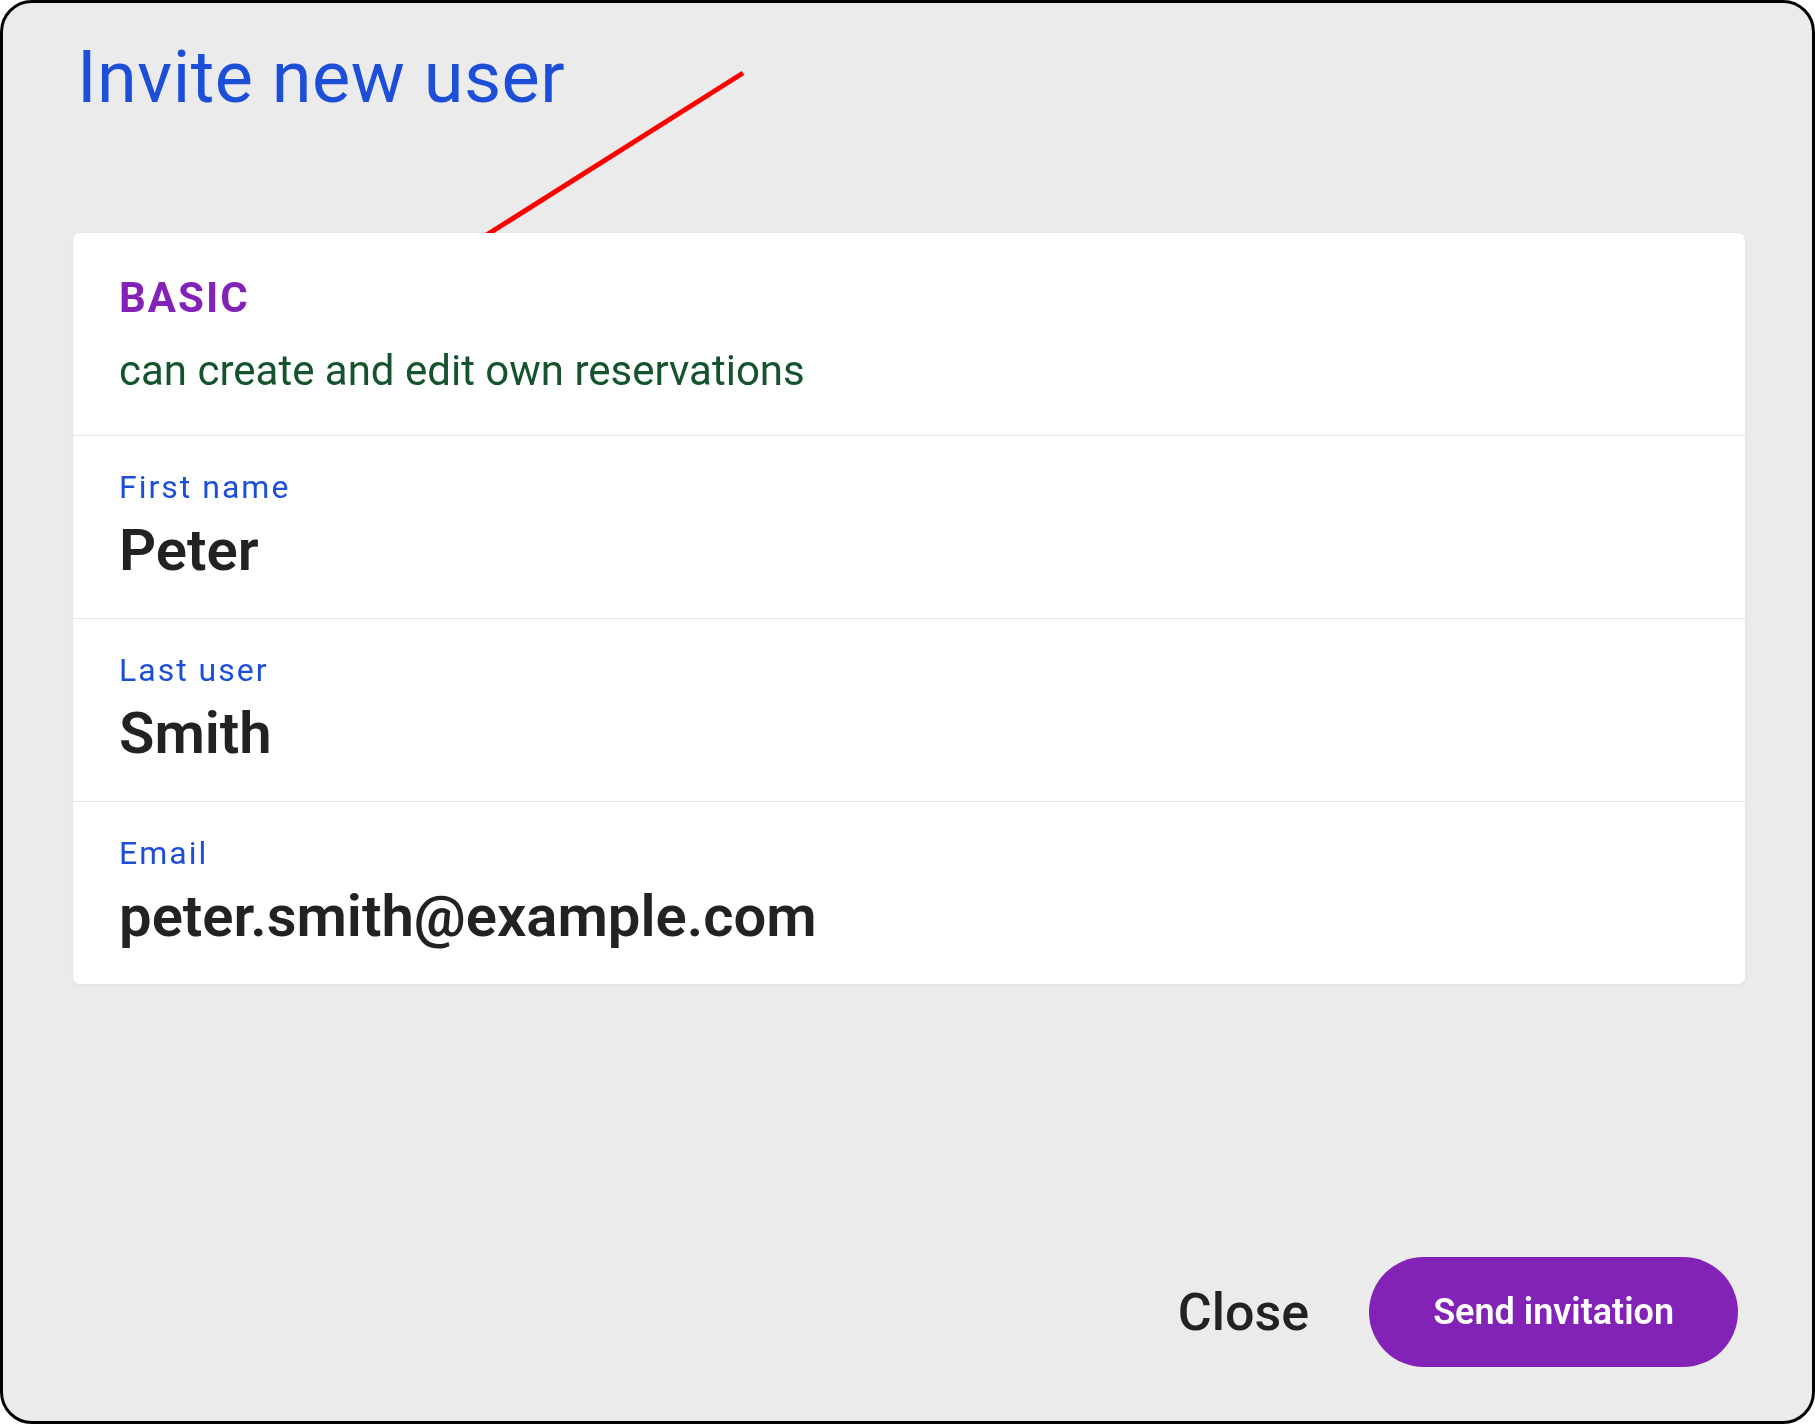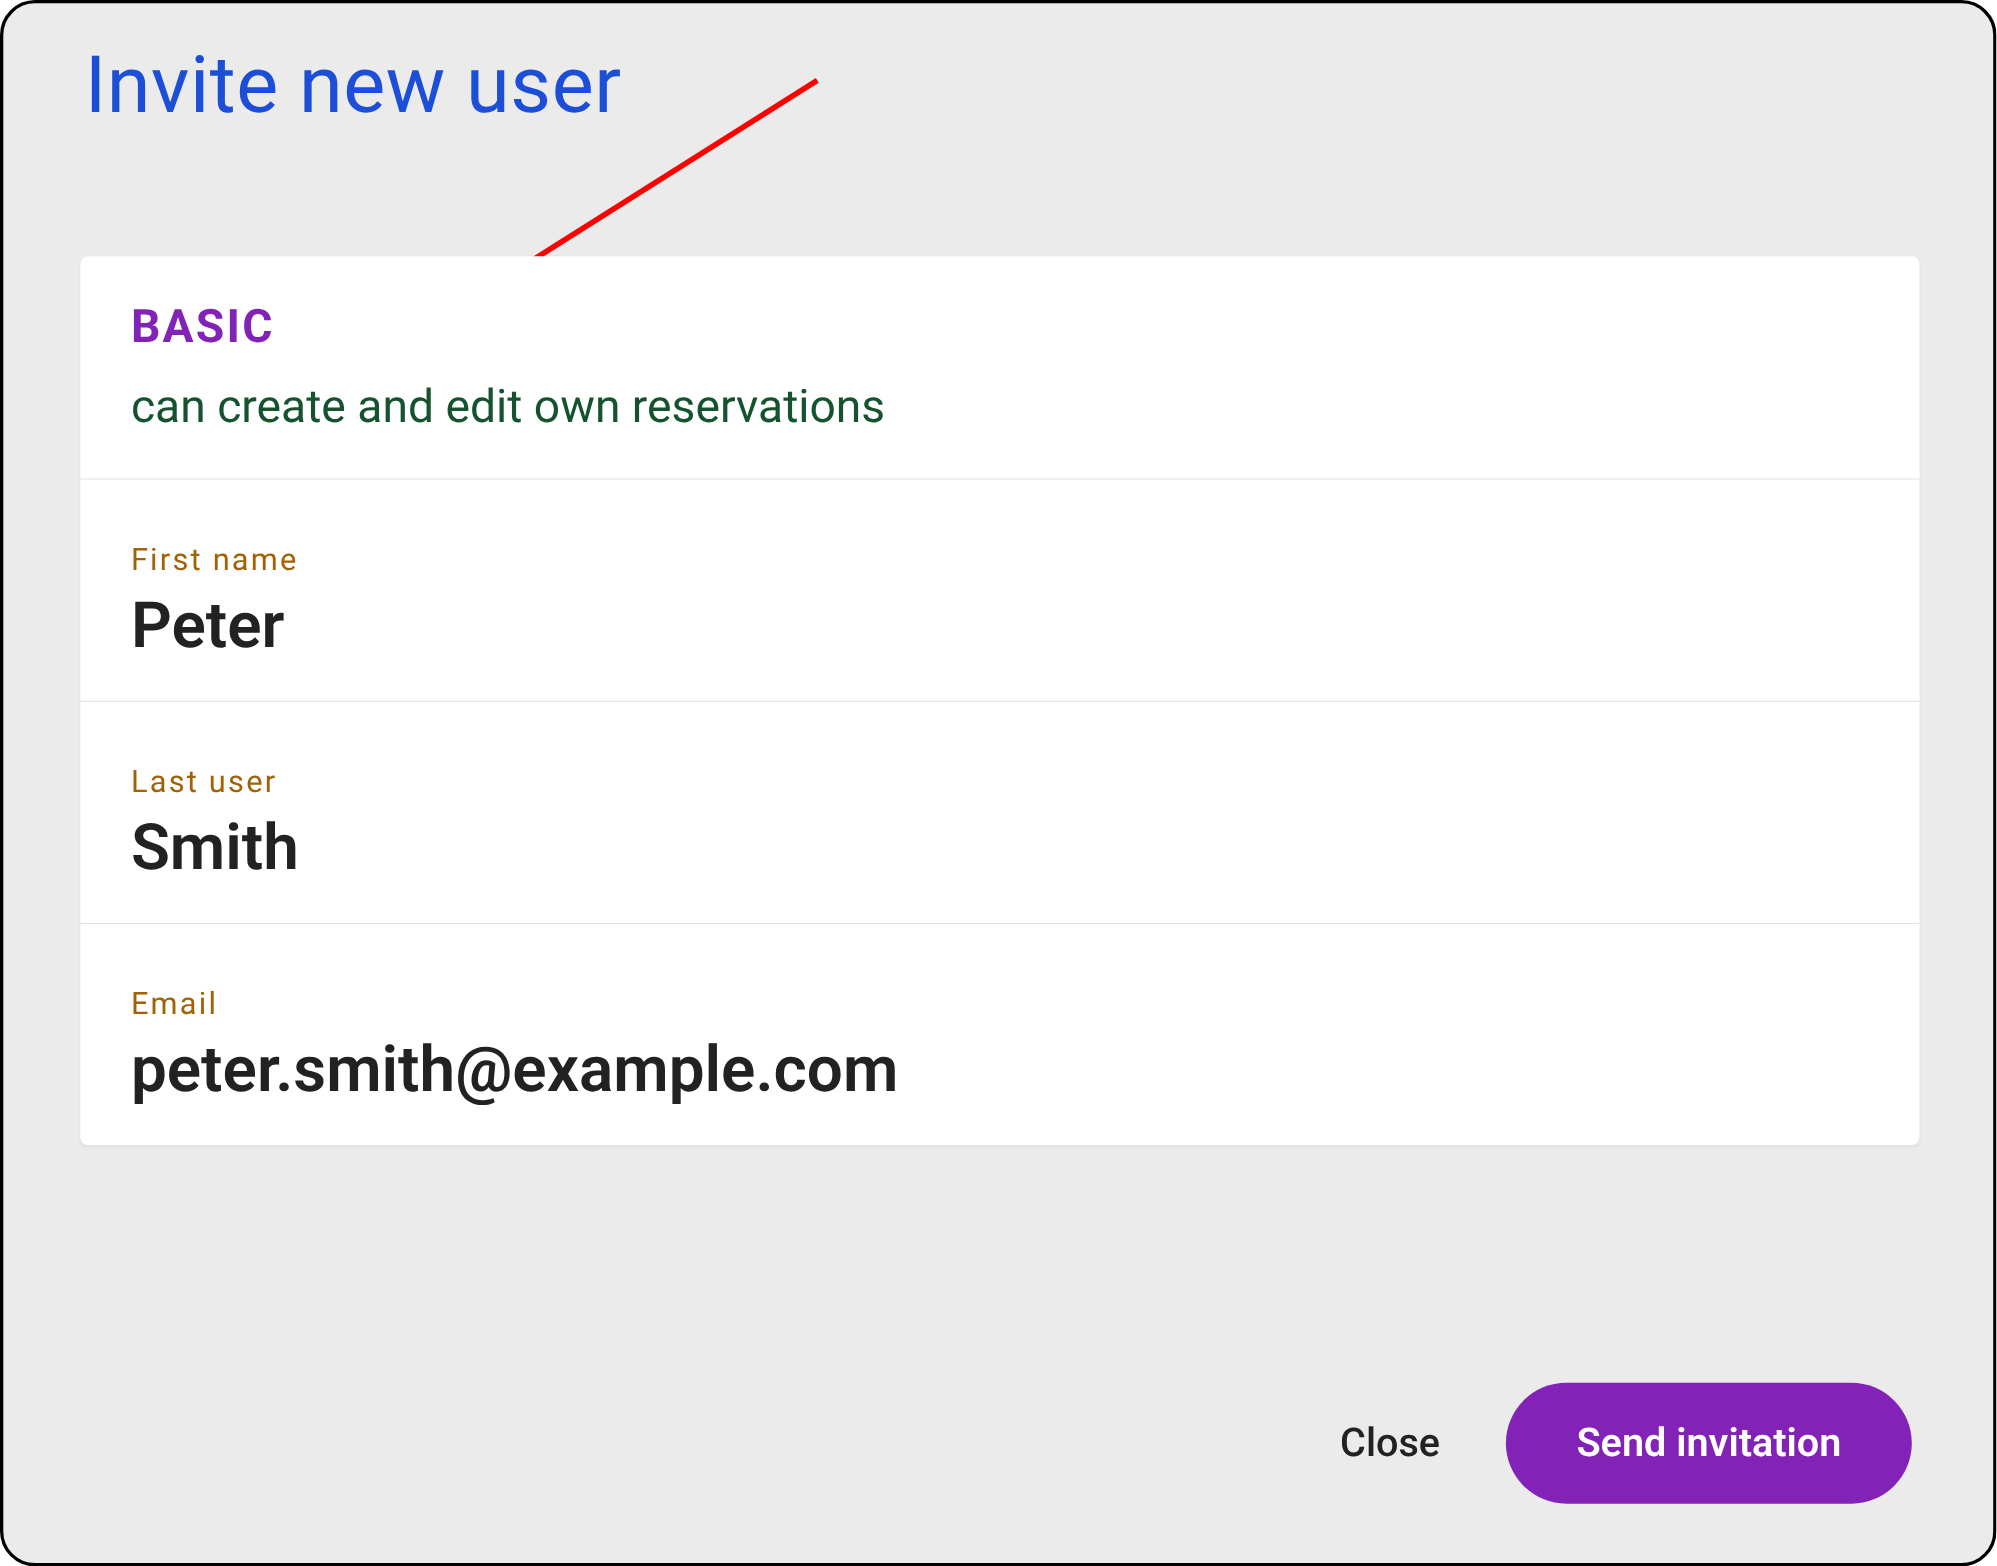--- a/index.html
+++ b/index.html
@@ -51,25 +51,24 @@
     font-size: 42px;
     font-weight: 400;
     color: #14532d;
   }
   .field-row {
     padding: 32px 46px 34px 46px;
     border-bottom: 1px solid #e3e3e3;
   }
   .field-row:last-child { border-bottom: none; }
   .field-label {
-    font-size: 28px;
-    color: #a16207;
+    font-size: 32px;
+    color: #1d4ed8;
     letter-spacing: 2px;
     margin-bottom: 10px;
-    margin-top: 24px;
   }
   .field-input {
     width: 100%;
     border: none;
     outline: none;
     font-size: 58px;
     font-weight: 600;
     color: #222;
     background: transparent;
     font-family: inherit;
@@ -78,21 +77,21 @@
     position: absolute;
     right: 74px;
     bottom: 54px;
     display: flex;
     align-items: center;
     gap: 60px;
   }
   .btn-close {
     background: none;
     border: none;
-    font-size: 36px;
+    font-size: 52px;
     font-weight: 500;
     color: #222;
     cursor: pointer;
     font-family: inherit;
   }
   .btn-send {
     background: #8322b6;
     border: none;
     color: #fff;
     font-size: 36px;

